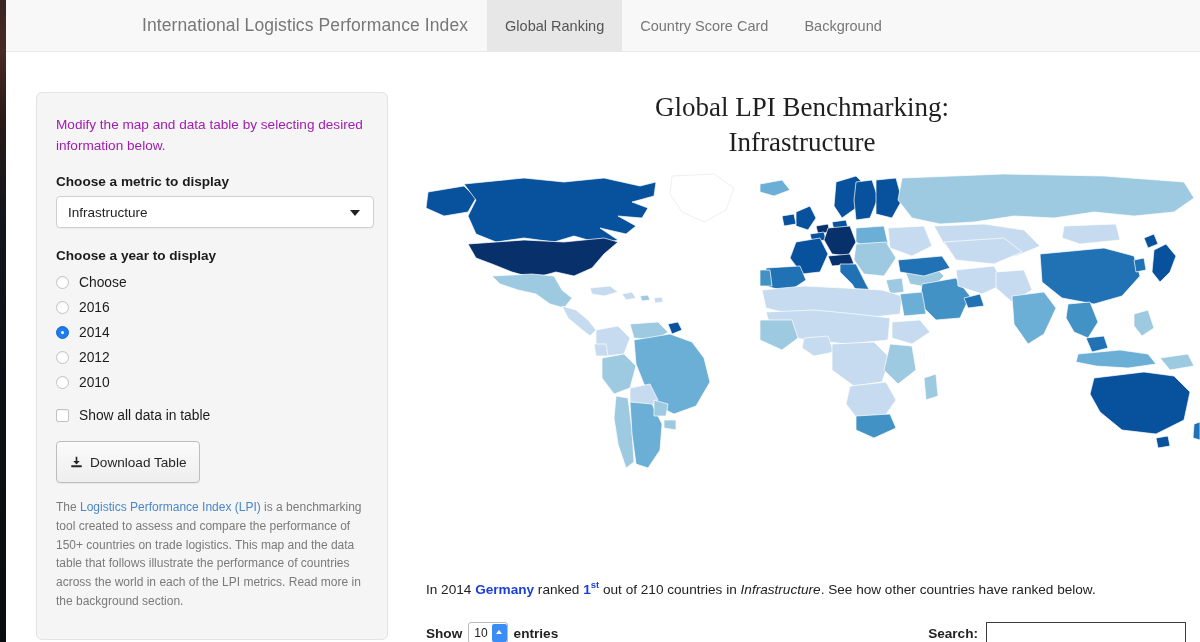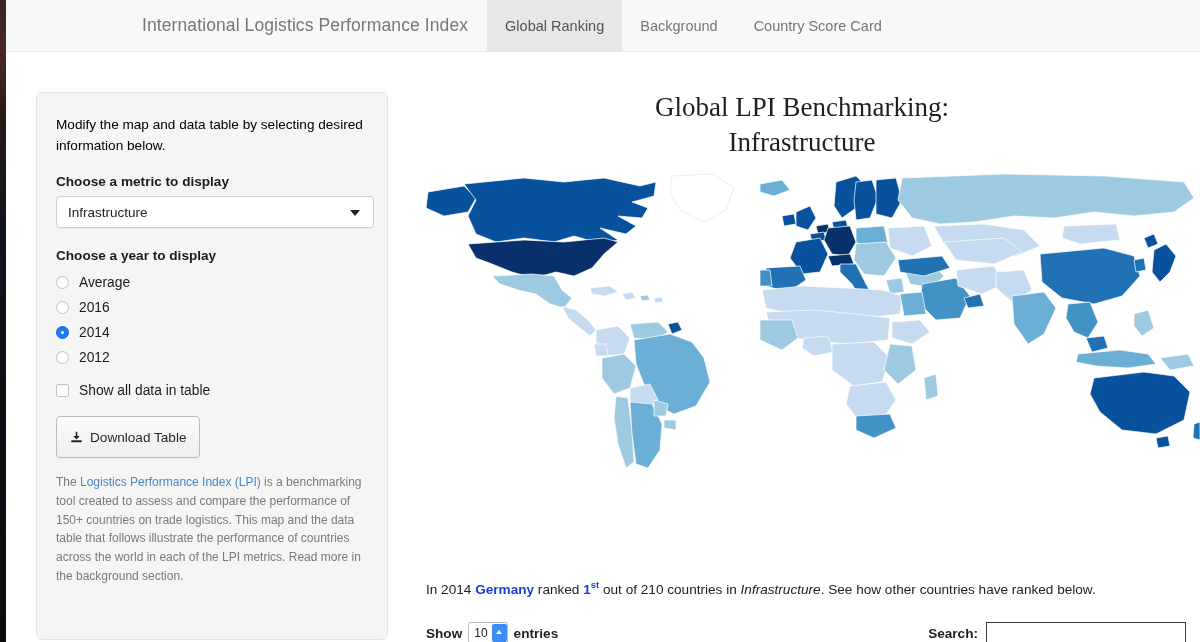--- a/index.html
+++ b/index.html
@@ -78,21 +78,21 @@
     width: 352px;
     min-height: 548px;
     background: #f5f5f5;
     border: 1px solid #e3e3e3;
     border-radius: 6px;
     box-sizing: border-box;
     padding: 22px 19px 20px 19px;
   }
   .intro-text {
     font-size: 13.6px;
-    color: #000000;
+    color: #a21caf;
     line-height: 1.52;
     margin: 0 0 18px 0;
   }
   .field-label {
     font-size: 13.6px;
     font-weight: bold;
     color: #1b1b1b;
     margin: 0 0 7px 0;
   }
   .select-box {
@@ -316,55 +316,59 @@
 <div id="app">
 
   <div class="desktop-strip"></div>
 
   <div class="browser-window">
 
     <div class="navbar">
       <div class="nav-inner">
         <div class="brand">International Logistics Performance Index</div>
         <div class="nav-tab active">Global Ranking</div>
+        <div class="nav-tab">Country Score Card</div>
         <div class="nav-tab">Background</div>
-        <div class="nav-tab">Country Score Card</div>
       </div>
     </div>
 
     <div class="sidebar">
 
       <p class="intro-text">Modify the map and data table by selecting desired information below.</p>
 
       <div class="field-label">Choose a metric to display</div>
       <div class="select-box">
         <span>Infrastructure</span>
         <span class="caret"></span>
       </div>
 
       <div class="spacer-18"></div>
 
       <div class="field-label">Choose a year to display</div>
 
       <div class="radio-list">
         <div class="radio-row">
           <span class="radio-dot"></span>
-          <span class="radio-label">Average</span>
+          <span class="radio-label">Choose</span>
         </div>
         <div class="radio-row">
           <span class="radio-dot"></span>
           <span class="radio-label">2016</span>
         </div>
         <div class="radio-row selected">
           <span class="radio-dot"></span>
           <span class="radio-label">2014</span>
         </div>
         <div class="radio-row">
           <span class="radio-dot"></span>
           <span class="radio-label">2012</span>
+        </div>
+        <div class="radio-row">
+          <span class="radio-dot"></span>
+          <span class="radio-label">2010</span>
         </div>
       </div>
 
       <div class="check-row">
         <span class="check-box"></span>
         <span class="radio-label">Show all data in table</span>
       </div>
 
       <div class="dl-btn">
         <svg class="dl-icon" width="13" height="13" viewBox="0 0 16 16">

